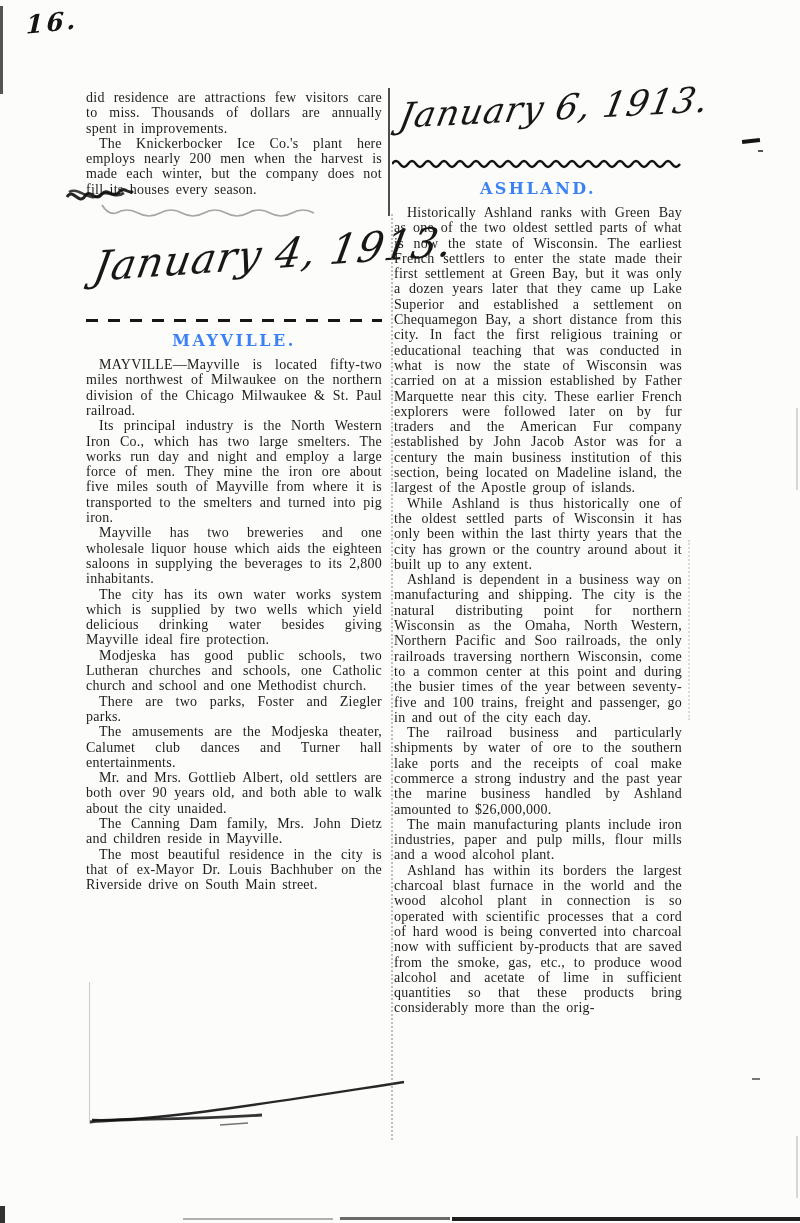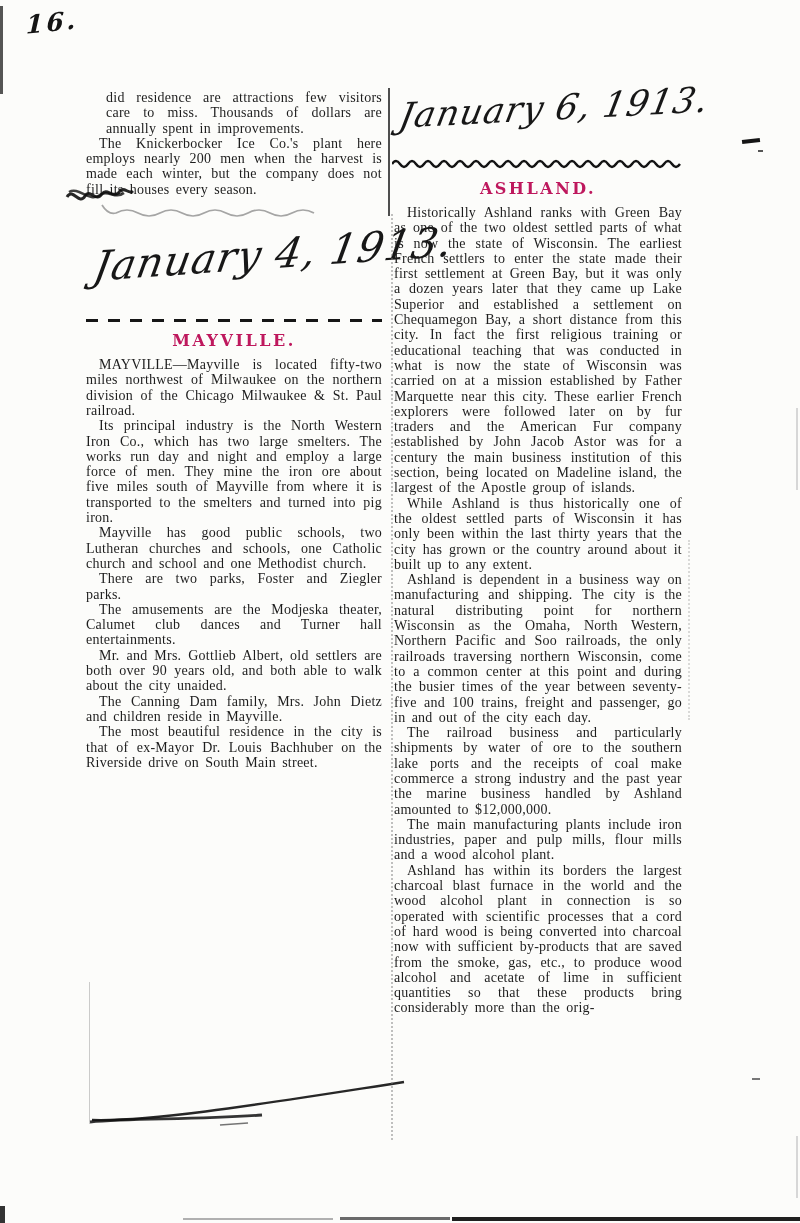--- a/index.html
+++ b/index.html
@@ -17,25 +17,25 @@
   }
   .col{position:absolute;}
   .col-left{left:86px;top:90px;width:296px;}
   .col-right{left:394px;top:96px;width:288px;}
   p.np{
     margin:0;text-align:justify;text-indent:13px;
     font-size:14px;line-height:15.3px;
     word-spacing:2.5px;letter-spacing:0.25px;
     color:#1d1d1d;
   }
-  p.np.no-indent{text-indent:0;margin-left:20px;}
+  p.np.no-indent{text-indent:0;}
   .headline{
     margin:9px 0 7px 0;text-align:center;
     font-family:"DejaVu Serif", serif;font-weight:bold;
-    font-size:16px;letter-spacing:2.5px;color:#be185d;
+    font-size:16px;letter-spacing:2.5px;color:#3b82f6;
   }
   .hand{
     font-family:"DejaVu Serif", serif;font-style:italic;color:#171717;
     white-space:nowrap;transform-origin:left bottom;
   }
   .date1{
     margin:46px 0 0 4px;font-size:41px;letter-spacing:1px;
     transform:rotate(-4deg) skewX(-14deg);
   }
   .date2{
@@ -65,21 +65,23 @@
 
     <div class="hand date1">January 4, 1913.</div>
 
     <div class="dashed-rule"></div>
 
     <h2 class="headline">MAYVILLE.</h2>
 
     <div>
       <p class="np">MAYVILLE—Mayville is located fifty-two miles northwest of Milwaukee on the northern division of the Chicago Milwaukee &amp; St. Paul railroad.</p>
       <p class="np">Its principal industry is the North Western Iron Co., which has two large smelters.  The works run day and night and employ a large force of men.  They mine the iron ore about five miles south of Mayville from where it is transported to the smelters and turned into pig iron.</p>
-      <p class="np">Mayville has good public schools, two Lutheran churches and schools, one Catholic church and school and one Methodist church.</p>
+      <p class="np">Mayville has two breweries and one wholesale liquor house which aids the eighteen saloons in supplying the beverages to its 2,800 inhabitants.</p>
+      <p class="np">The city has its own water works system which is supplied by two wells which yield delicious drinking water besides giving Mayville ideal fire protection.</p>
+      <p class="np">Modjeska has good public schools, two Lutheran churches and schools, one Catholic church and school and one Methodist church.</p>
       <p class="np">There are two parks, Foster and Ziegler parks.</p>
       <p class="np">The amusements are the Modjeska theater, Calumet club dances and Turner hall entertainments.</p>
       <p class="np">Mr. and Mrs. Gottlieb Albert, old settlers are both over 90 years old, and both able to walk about the city unaided.</p>
       <p class="np">The Canning Dam family, Mrs. John Dietz and children reside in Mayville.</p>
       <p class="np">The most beautiful residence in the city is that of ex-Mayor Dr. Louis Bachhuber on the Riverside drive on South Main street.</p>
     </div>
   </div>
 
   <div class="col col-right">
     <div class="hand date2">January 6, 1913.</div>
@@ -87,21 +89,21 @@
     <svg class="wavy" width="290" height="12">
       <path fill="none" stroke="#141414" stroke-width="2.4" d="M0 6 q4 -6 8 0 q4 6 8 0 q4 -6 8 0 q4 6 8 0 q4 -6 8 0 q4 6 8 0 q4 -6 8 0 q4 6 8 0 q4 -6 8 0 q4 6 8 0 q4 -6 8 0 q4 6 8 0 q4 -6 8 0 q4 6 8 0 q4 -6 8 0 q4 6 8 0 q4 -6 8 0 q4 6 8 0 q4 -6 8 0 q4 6 8 0 q4 -6 8 0 q4 6 8 0 q4 -6 8 0 q4 6 8 0 q4 -6 8 0 q4 6 8 0 q4 -6 8 0 q4 6 8 0 q4 -6 8 0 q4 6 8 0 q4 -6 8 0 q4 6 8 0 q4 -6 8 0 q4 6 8 0 q4 -6 8 0 q4 6 8 0"></path>
     </svg>
 
     <h2 class="headline">ASHLAND.</h2>
 
     <div>
       <p class="np">Historically Ashland ranks with Green Bay as one of the two oldest settled parts of what is now the state of Wisconsin.  The earliest French settlers to enter the state made their first settlement at Green Bay, but it was only a dozen years later that they came up Lake Superior and established a settlement on Chequamegon Bay, a short distance from this city.  In fact the first religious training or educational teaching that was conducted in what is now the state of Wisconsin was carried on at a mission established by Father Marquette near this city.  These earlier French explorers were followed later on by fur traders and the American Fur company established by John Jacob Astor was for a century the main business institution of this section, being located on Madeline island, the largest of the Apostle group of islands.</p>
       <p class="np">While Ashland is thus historically one of the oldest settled parts of Wisconsin it has only been within the last thirty years that the city has grown or the country around about it built up to any extent.</p>
       <p class="np">Ashland is dependent in a business way on manufacturing and shipping. The city is the natural distributing point for northern Wisconsin as the Omaha, North Western, Northern Pacific and Soo railroads, the only railroads traversing northern Wisconsin, come to a common center at this point and during the busier times of the year between seventy-five and 100 trains, freight and passenger, go in and out of the city each day.</p>
-      <p class="np">The railroad business and particularly shipments by water of ore to the southern lake ports and the receipts of coal make commerce a strong industry and the past year the marine business handled by Ashland amounted to $12,000,000.</p>
+      <p class="np">The railroad business and particularly shipments by water of ore to the southern lake ports and the receipts of coal make commerce a strong industry and the past year the marine business handled by Ashland amounted to $26,000,000.</p>
       <p class="np">The main manufacturing plants include iron industries, paper and pulp mills, flour mills and a wood alcohol plant.</p>
       <p class="np">Ashland has within its borders the largest charcoal blast furnace in the world and the wood alcohol plant in connection is so operated with scientific processes that a cord of hard wood is being converted into charcoal now with sufficient by-products that are saved from the smoke, gas, etc., to produce wood alcohol and acetate of lime in sufficient quantities so that these products bring considerably more than the orig-</p>
     </div>
   </div>
 
   <svg class="deco-svg" style="left:64px;top:183px;" width="72" height="24">
     <path d="M3,14 c6,-10 12,9 18,-1 c5,-8 11,7 17,-2 c5,-7 12,6 18,-3 c4,-5 9,4 13,0" fill="none" stroke="#0e0e0e" stroke-width="3" opacity="0.9"></path>
     <path d="M5,9 c10,-6 20,11 31,3 c8,-6 15,5 24,-2" fill="none" stroke="#0e0e0e" stroke-width="2.4" opacity="0.8"></path>
   </svg>
 

